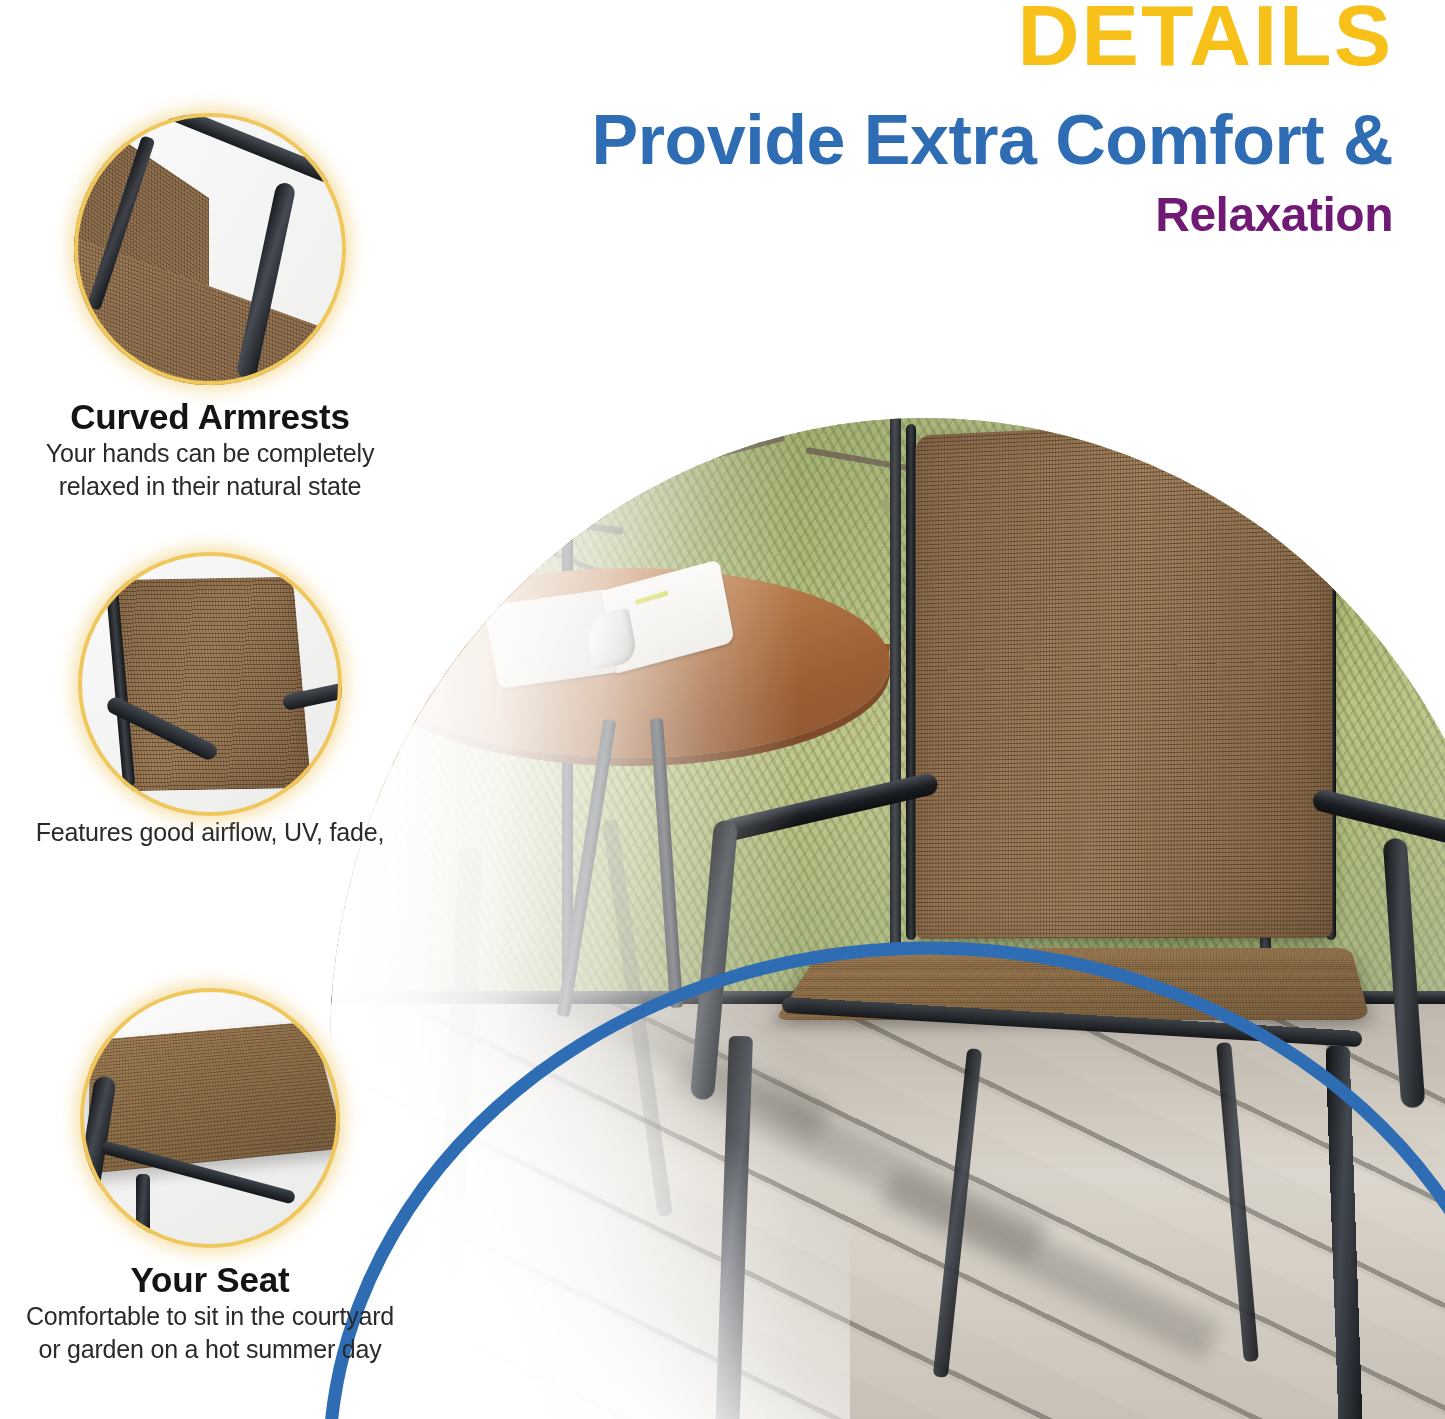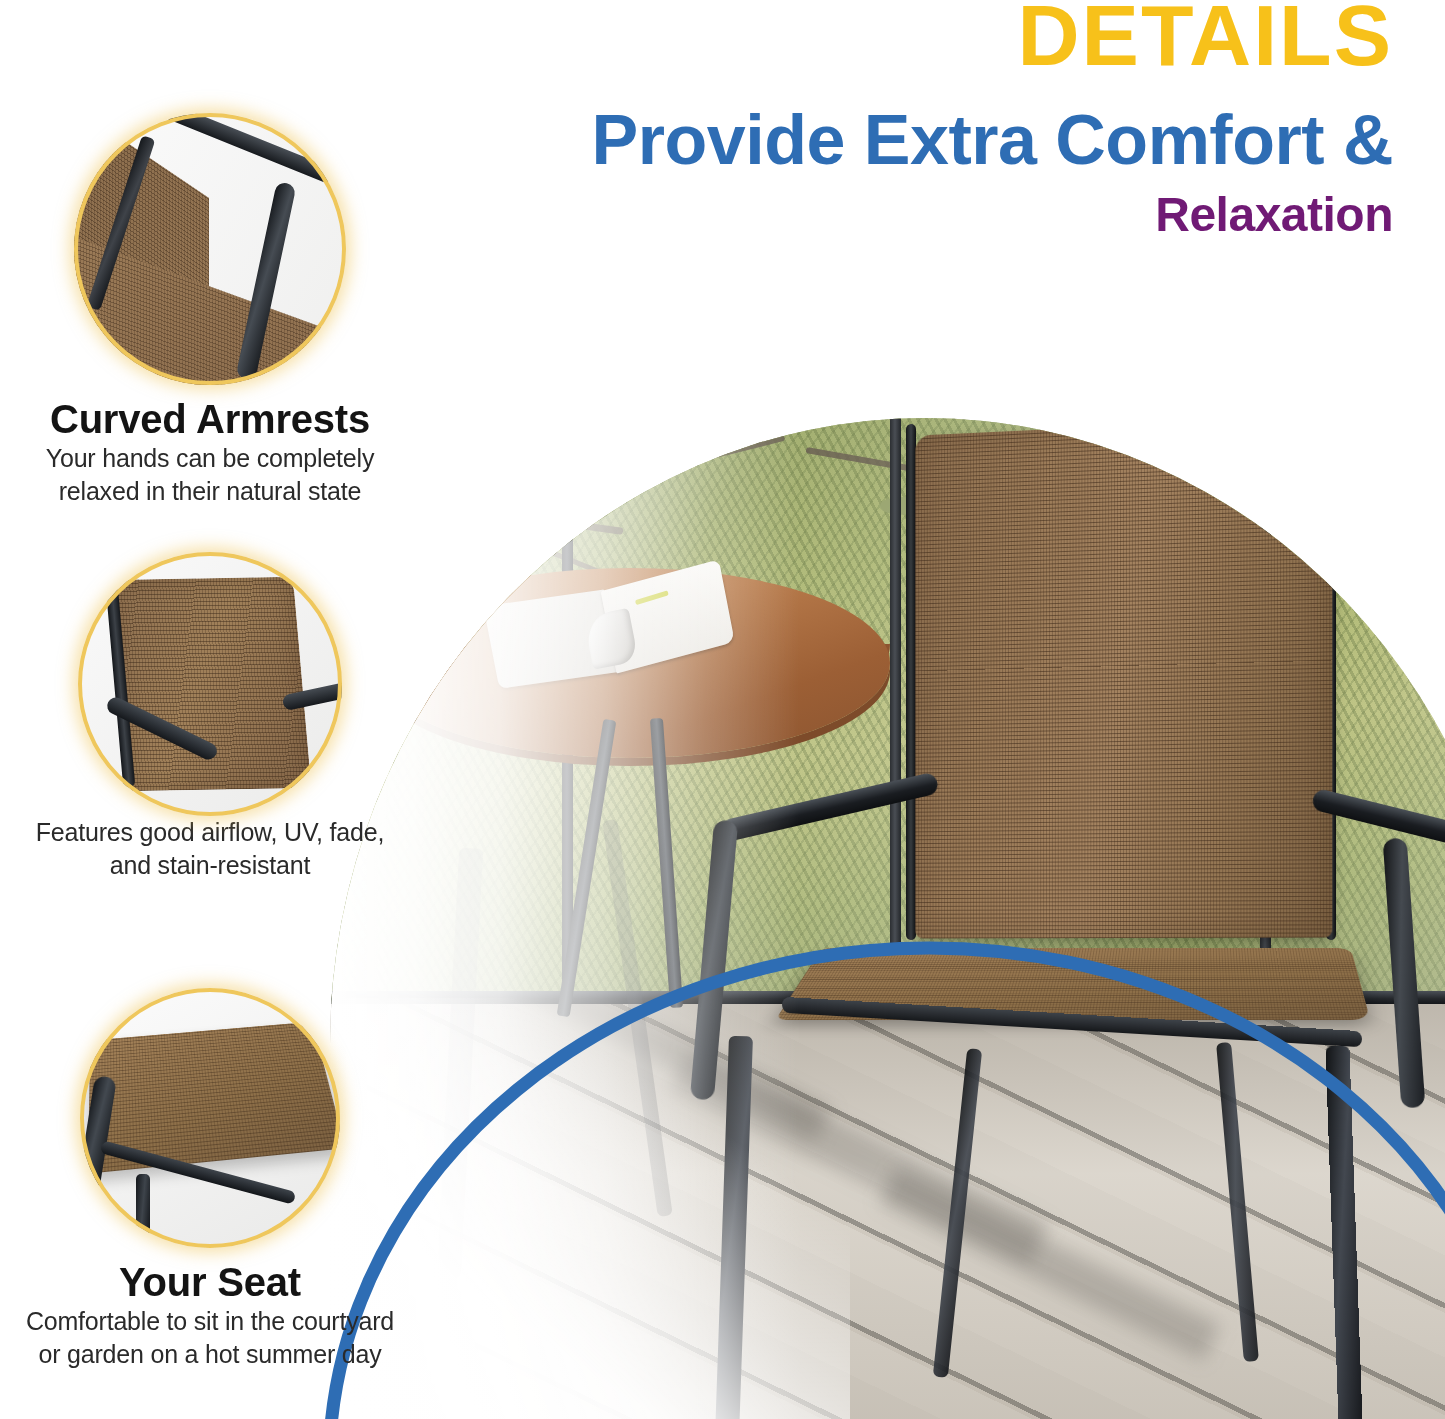--- a/index.html
+++ b/index.html
@@ -207,21 +207,21 @@
   .circle-wrap { position:relative; margin:0 auto; }
   .circle-photo {
     position:relative; border-radius:50%; overflow:hidden; background:#fdfdfd;
   }
   .circle-ring {
     position:absolute; inset:0; border-radius:50%;
     border:4px solid #EFC75C; box-shadow:0 0 16px 5px rgba(240,198,90,.50);
     pointer-events:none;
   }
   .f-title {
-    font-size:40px; font-weight:bold; color:#141414; margin-top:12px; letter-spacing:-.2px;
+    font-size:35px; font-weight:bold; color:#141414; margin-top:12px; letter-spacing:-.2px;
   }
   .f-desc {
     font-size:25px; color:#2a2a2a; line-height:1.30; margin-top:0; letter-spacing:-.2px;
   }
 
   
   .ins1-bg { position:absolute; inset:0; background:linear-gradient(120deg,#fbfbfb,#efefee); }
   .ins1-mesh-back {
     position:absolute; left:-10px; top:36px; width:145px; height:230px;
     transform:skewY(34deg);
@@ -419,21 +419,20 @@
       <div class="circle-photo" style="width:264px;height:264px;">
         <div class="ins2-bg"></div>
         <div class="ins2-back"></div>
         <div class="ins2-frame-l"></div>
         <div class="ins2-arm"></div>
         <div class="ins2-arm-r"></div>
       </div>
       <div class="circle-ring"></div>
     </div>
     <div class="f-desc">Features good airflow, UV, fade,</div>
-    <div class="f-desc" style="margin-top:0;">and stain-resistant</div>
   </div>
 
   <div class="feature" style="left:0; top:988px;">
     <div class="circle-wrap" style="width:260px;height:260px;">
       <div class="circle-photo" style="width:260px;height:260px;">
         <div class="ins3-bg"></div>
         <div class="ins3-seat"></div>
         <div class="ins3-arm"></div>
         <div class="ins3-bar"></div>
         <div class="ins3-leg"></div>

